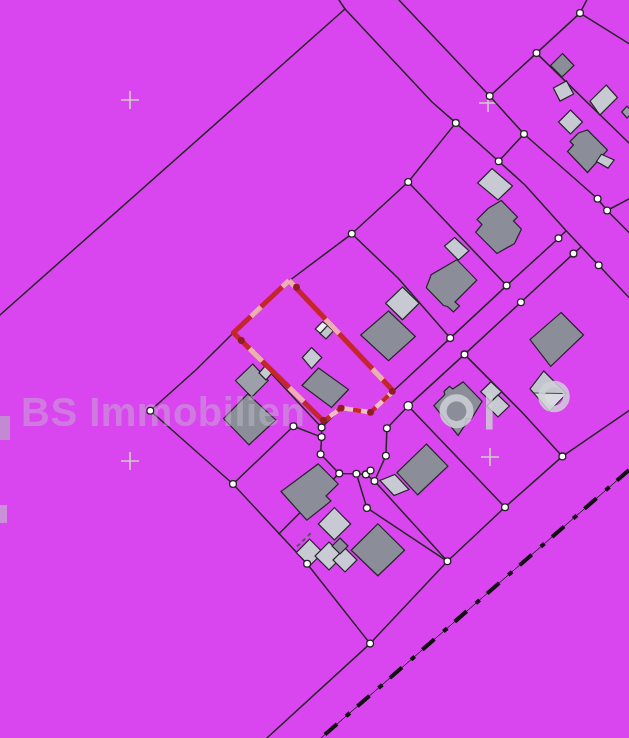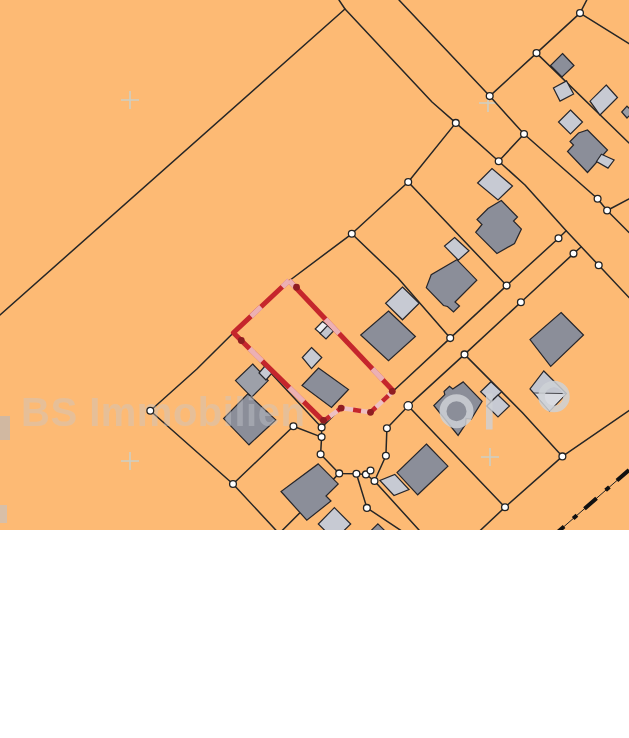--- a/index.html
+++ b/index.html
@@ -1,16 +1,16 @@
 <!DOCTYPE html>
 <html><head>
 <meta charset="utf-8">
 <style>
   html,body{margin:0;padding:0;background:#ffffff;}
-  #map{width:629px;height:530px;position:relative;background:#fdba74;overflow:hidden;
+  #map{width:629px;height:738px;position:relative;background:#d946ef;overflow:hidden;
        font-family:"Liberation Sans", sans-serif;}
   svg{position:absolute;left:0;top:0;}
 </style>
 </head>
 <body>
 
 <div id="map">
 <svg width="629" height="738" viewBox="0 0 629 738">
 
   <g stroke="#cdcfc5" stroke-width="1.6">

